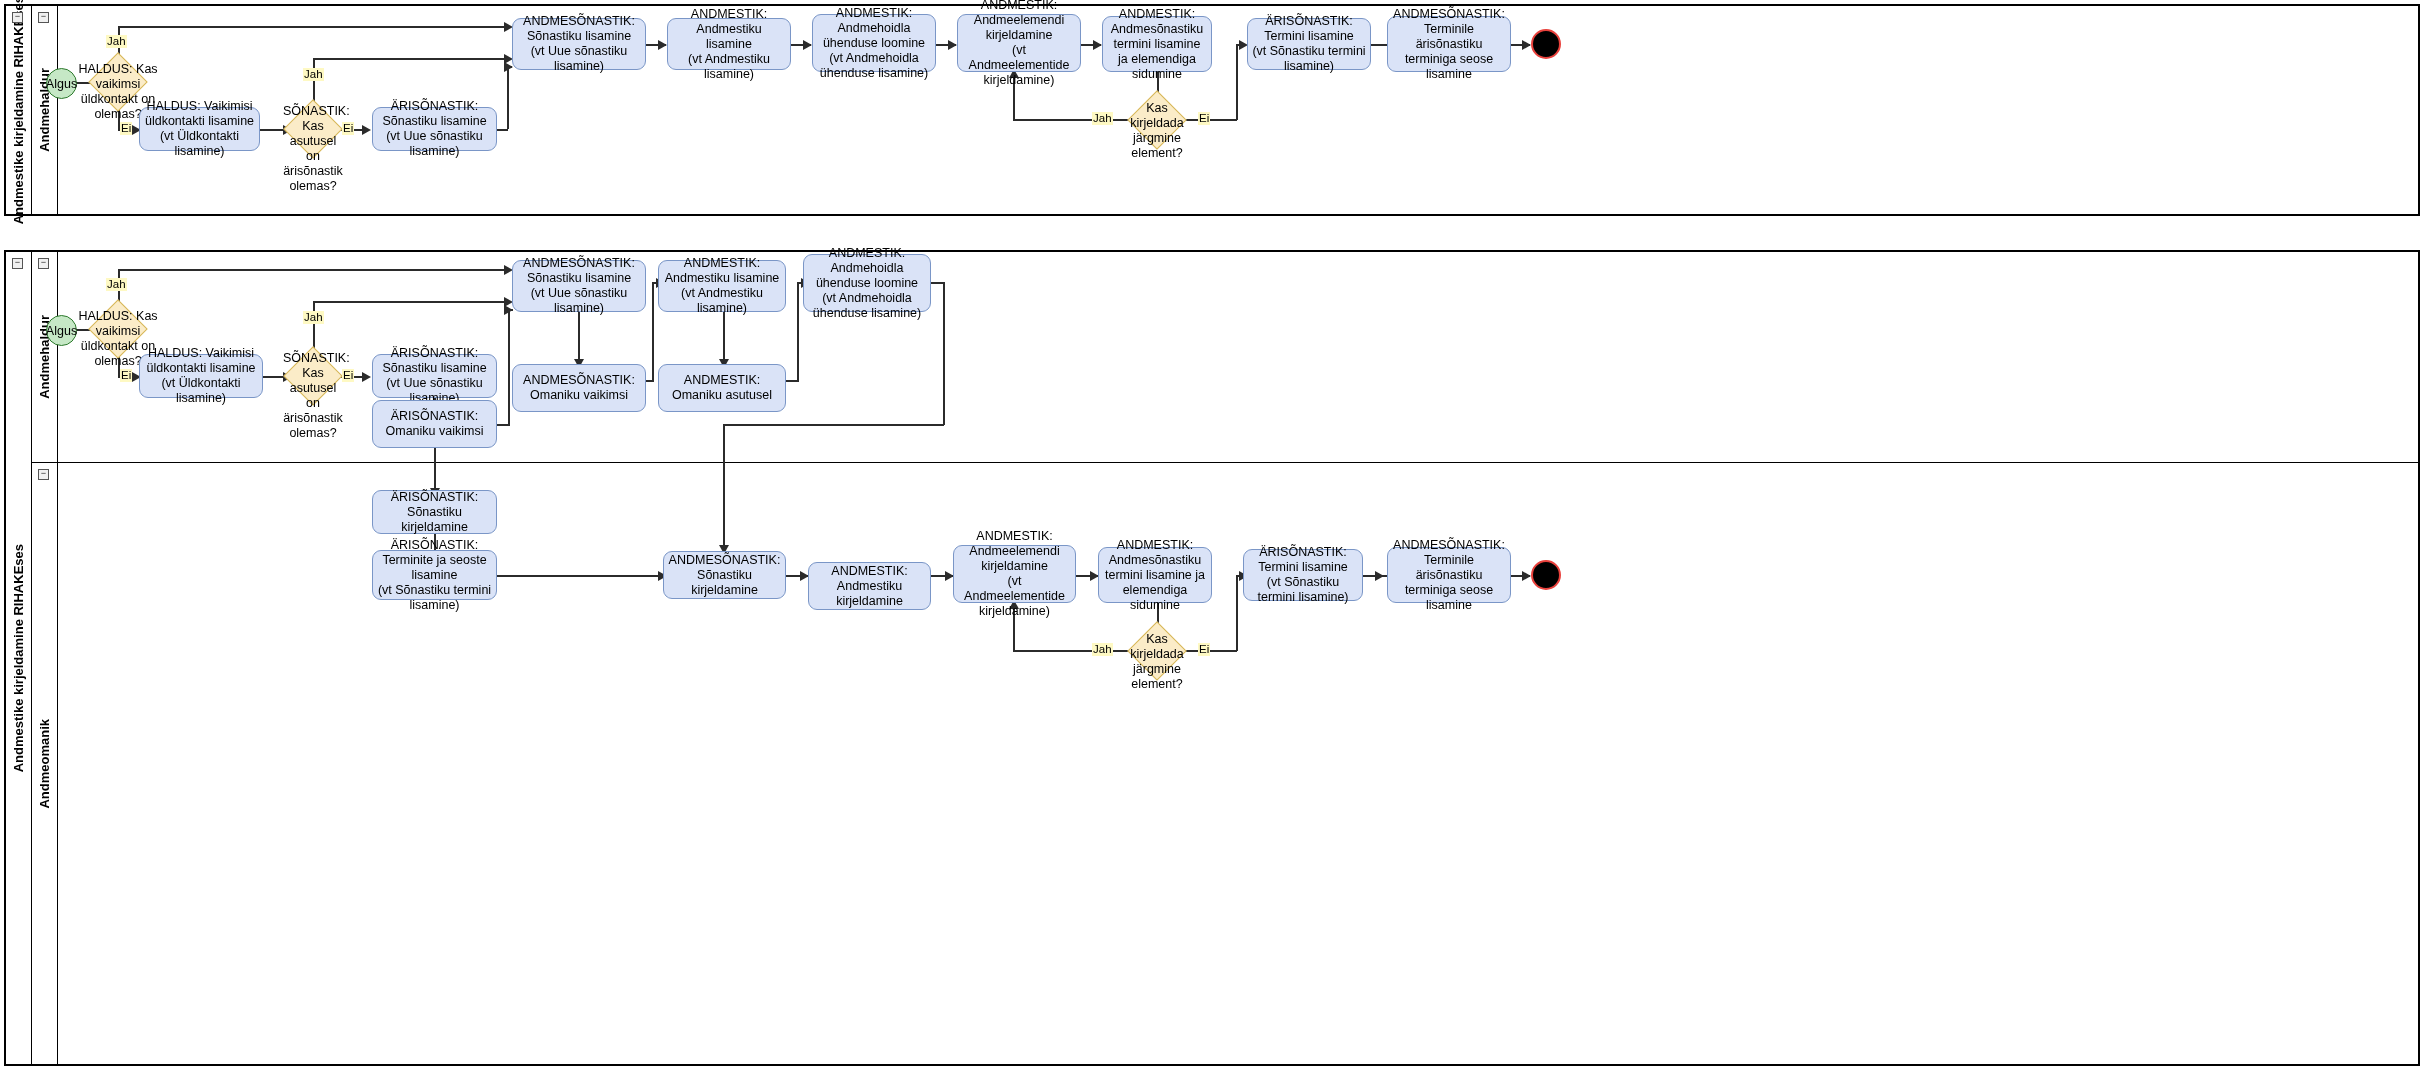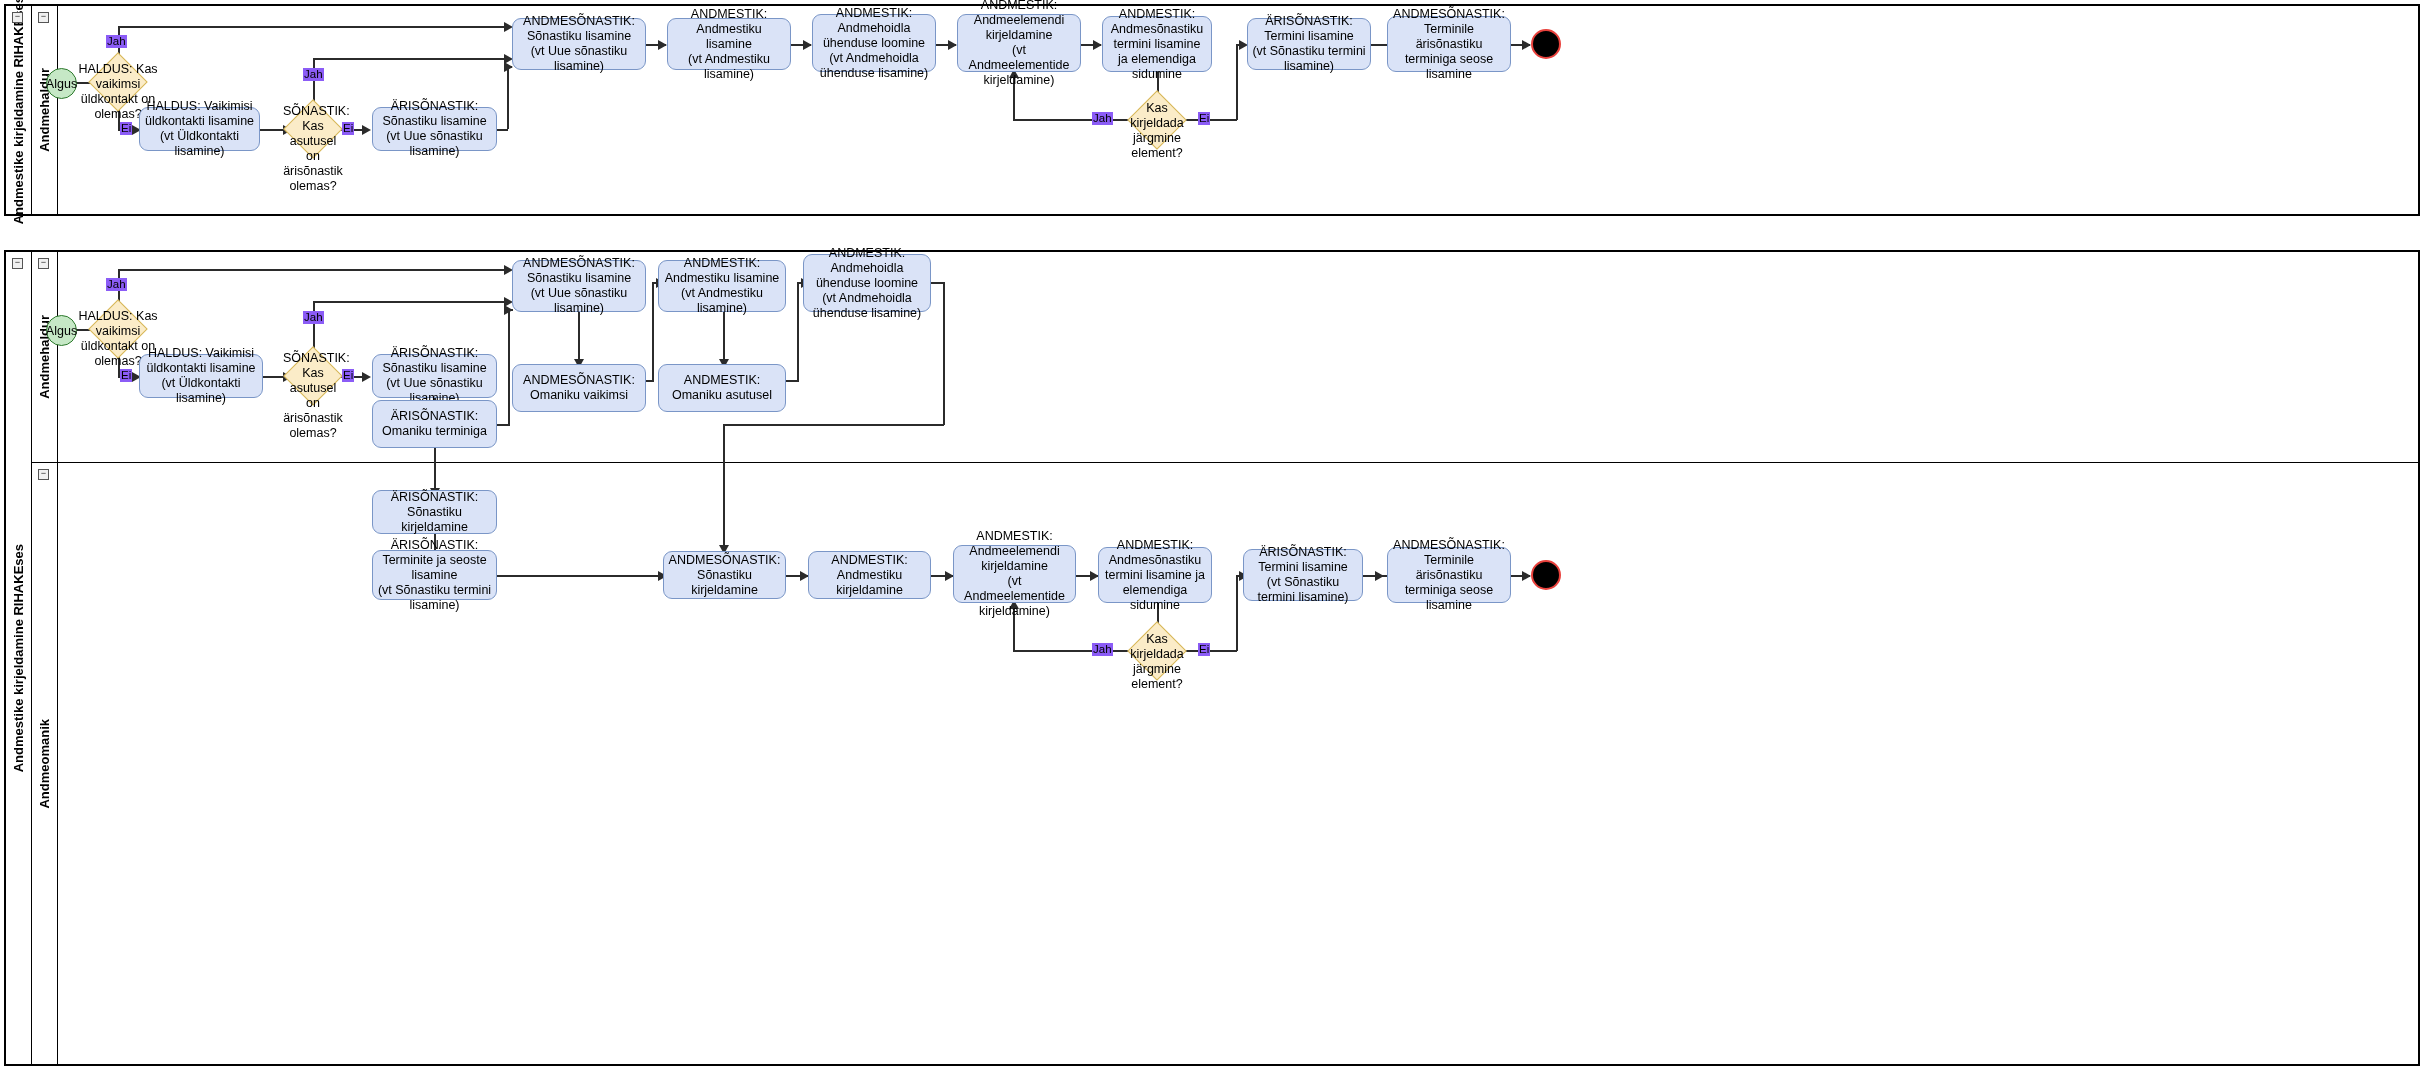--- a/index.html
+++ b/index.html
@@ -67,21 +67,21 @@
   }
 
   
   .ln{position:absolute;background:#2b2b2b;}
   .lnh{height:1.6px;}
   .lnv{width:1.6px;}
   .arw{position:absolute;width:0;height:0;}
   .arw.r{border-top:5px solid transparent;border-bottom:5px solid transparent;border-left:9px solid #2b2b2b;}
   .arw.d{border-left:5px solid transparent;border-right:5px solid transparent;border-top:9px solid #2b2b2b;}
   .arw.u{border-left:5px solid transparent;border-right:5px solid transparent;border-bottom:9px solid #2b2b2b;}
-  .elab{position:absolute;font-size:11.5px;background:#8b5cf6;padding:0 1px;line-height:13px;white-space:nowrap;}
+  .elab{position:absolute;font-size:11.5px;background:#fef9c3;padding:0 1px;line-height:13px;white-space:nowrap;}
 </style>
 </head>
 <body>
 
 <div id="canvas">
 
   <div class="pool" style="left:4px;top:4px;width:2416px;height:212px;">
     <div class="pool-title">
       <span>Andmestike kirjeldamine RIHAKEses</span>
     </div>
@@ -341,21 +341,21 @@
       <span>SÕNASTIK: Kas asutusel on ärisõnastik olemas?</span>
     </div>
     <div class="elab" style="left:297px;top:59px;">Jah</div>
     <div class="elab" style="left:336px;top:117px;">Ei</div>
 
     <div class="task" style="left:366px;top:102px;width:125px;height:44px;">
       <span class="tl">ÄRISÕNASTIK: Sõnastiku lisamine<br>(vt Uue sõnastiku lisamine)</span>
     </div>
 
     <div class="task" style="left:366px;top:148px;width:125px;height:48px;">
-      <span class="tl">ÄRISÕNASTIK: Omaniku terminiga</span>
+      <span class="tl">ÄRISÕNASTIK: Omaniku vaikimsi</span>
     </div>
 
     <div class="task" style="left:506px;top:8px;width:134px;height:52px;">
       <span class="tl">ANDMESÕNASTIK: Sõnastiku lisamine<br>(vt Uue sõnastiku lisamine)</span>
     </div>
 
     <div class="task" style="left:506px;top:112px;width:134px;height:48px;">
       <span class="tl">ANDMESÕNASTIK: Omaniku vaikimsi</span>
     </div>
 
@@ -376,21 +376,21 @@
     </div>
 
     <div class="task" style="left:366px;top:298px;width:125px;height:50px;">
       <span class="tl">ÄRISÕNASTIK: Terminite ja seoste lisamine<br>(vt Sõnastiku termini lisamine)</span>
     </div>
 
     <div class="task" style="left:657px;top:299px;width:123px;height:48px;">
       <span class="tl">ANDMESÕNASTIK: Sõnastiku kirjeldamine</span>
     </div>
 
-    <div class="task" style="left:802px;top:299px;width:123px;height:48px;">
+    <div class="task" style="left:802px;top:310px;width:123px;height:48px;">
       <span class="tl">ANDMESTIK: Andmestiku kirjeldamine</span>
     </div>
 
     <div class="task" style="left:947px;top:293px;width:123px;height:58px;">
       <span class="tl">ANDMESTIK: Andmeelemendi kirjeldamine<br>(vt Andmeelementide kirjeldamine)</span>
     </div>
 
     <div class="task" style="left:1092px;top:295px;width:114px;height:56px;">
       <span class="tl">ANDMESTIK: Andmesõnastiku termini lisamine ja elemendiga sidumine</span>
     </div>

